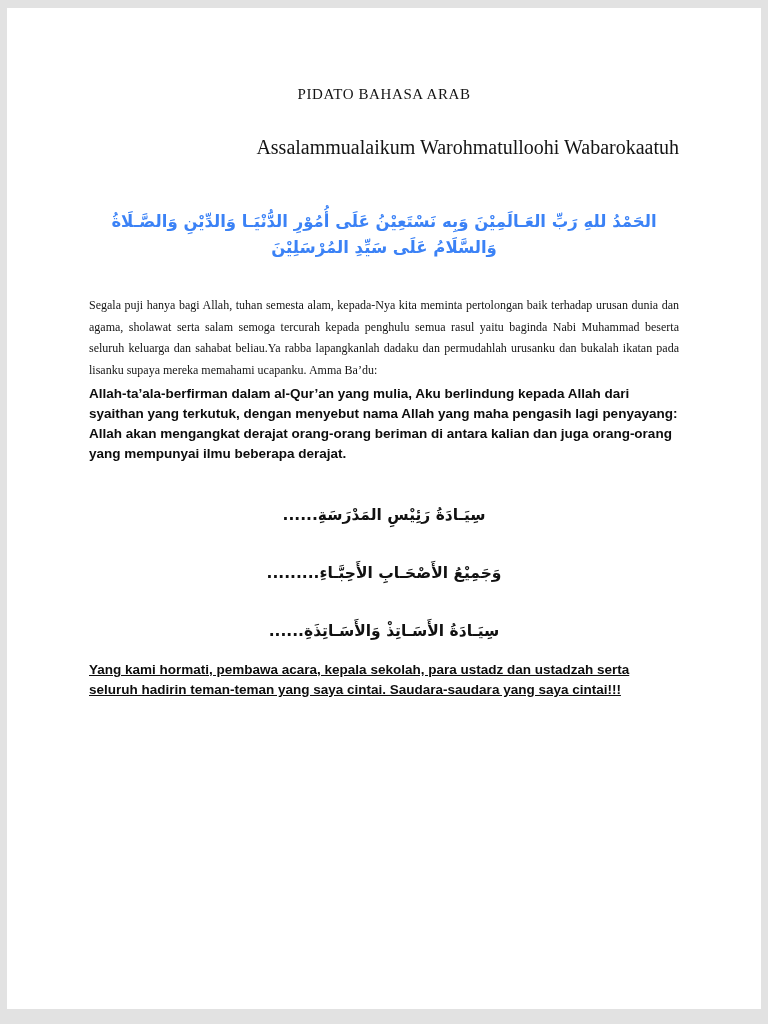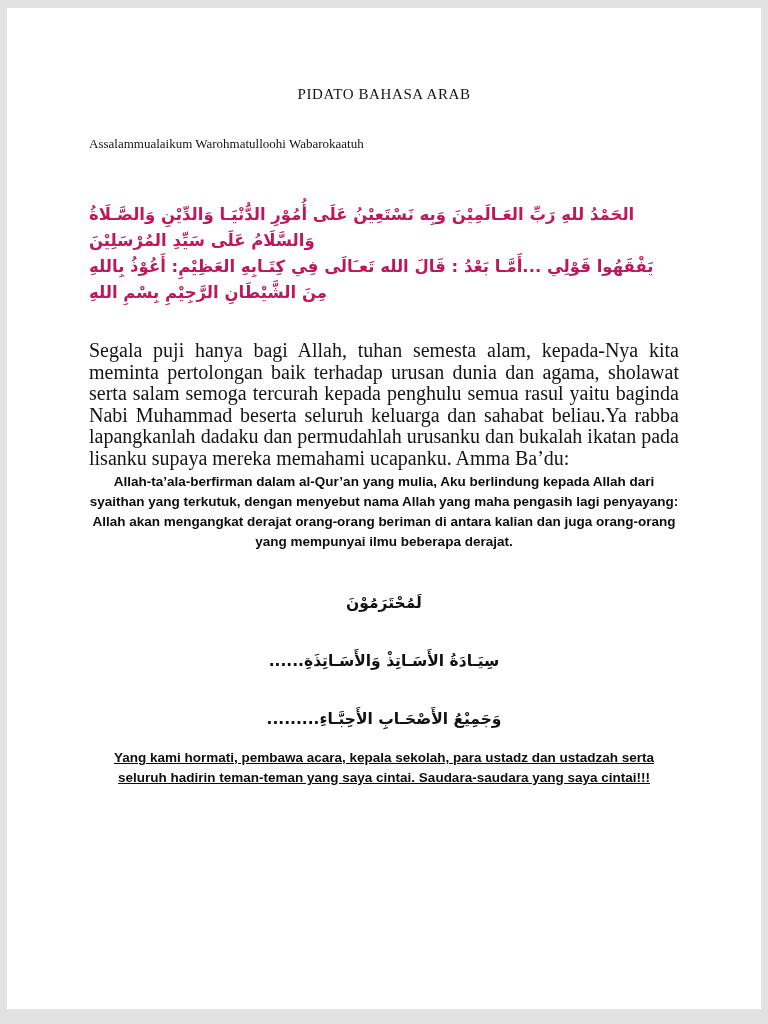--- a/index.html
+++ b/index.html
@@ -33,48 +33,48 @@
   .doc-title {
     margin-top: 78px;
     text-align: center;
     font-size: 15px;
     letter-spacing: 0.6px;
     font-weight: 400;
   }
 
   .greeting {
     margin-top: 33px;
-    text-align: left;
-    font-size: 13px;
+    text-align: right;
+    font-size: 20px;
   }
 
   .arabic-opening {
     margin-top: 50px;
     direction: rtl;
-    text-align: left;
+    text-align: center;
     font-family: "DejaVu Sans", sans-serif;
     font-size: 16.5px;
     line-height: 26px;
     font-weight: 700;
-    color: #be185d;
+    color: #3b82f6;
   }
 
   .translation {
     margin-top: 34px;
-    font-size: 20px;
+    font-size: 12px;
     line-height: 21.5px;
     text-align: justify;
   }
 
   .bold-para {
     font-family: "Liberation Sans", sans-serif;
     font-weight: 700;
     font-size: 13.5px;
     line-height: 20px;
-    text-align: center;
+    text-align: left;
     color: #0d0d0d;
   }
 
   .quran-bold {
     margin-top: 3px;
   }
 
   .salutations {
     margin-top: 40px;
     text-align: center;
@@ -102,29 +102,28 @@
 
 <div class="canvas">
   <div class="page">
 
     <div class="doc-title">PIDATO BAHASA ARAB</div>
 
     <div class="greeting">Assalammualaikum Warohmatulloohi Wabarokaatuh</div>
 
     <div class="arabic-opening" dir="rtl" lang="ar">
       <div class="arabic-line">الحَمْدُ للهِ رَبِّ العَـالَمِيْنَ وَبِه نَسْتَعِيْنُ عَلَى أُمُوْرِ الدُّنْيَـا وَالدِّيْنِ وَالصَّـلَاةُ وَالسَّلَامُ عَلَى سَيِّدِ المُرْسَلِيْنَ</div>
-      <div class="arabic-line">يَفْقَهُوا قَوْلِي ...أَمَّـا بَعْدُ : قَالَ الله تَعـَالَى فِي كِتَـابِهِ العَظِيْمِ: أَعُوْذُ بِاللهِ مِنَ الشَّيْطَانِ الرَّجِيْمِ بِسْمِ اللهِ</div>
     </div>
 
     <p class="translation">Segala puji hanya bagi Allah, tuhan semesta alam, kepada-Nya kita meminta pertolongan baik terhadap urusan dunia dan agama, sholawat serta salam semoga tercurah kepada penghulu semua rasul yaitu baginda Nabi Muhammad beserta seluruh keluarga dan sahabat beliau.Ya rabba lapangkanlah dadaku dan permudahlah urusanku dan bukalah ikatan pada lisanku supaya mereka memahami ucapanku. Amma Ba’du:</p>
 
     <p class="bold-para quran-bold">Allah-ta’ala-berfirman dalam al-Qur’an yang mulia, Aku berlindung kepada Allah dari syaithan yang terkutuk, dengan menyebut nama Allah yang maha pengasih lagi penyayang: Allah akan mengangkat derajat orang-orang beriman di antara kalian dan juga orang-orang yang mempunyai ilmu beberapa derajat.</p>
 
     <div class="salutations" dir="rtl" lang="ar">
-      <div class="salutation-line">لَمُحْتَرَمُوْنَ</div>
+      <div class="salutation-line">سِيَـادَةُ رَئِيْسِ المَدْرَسَةِ......</div>
+      <div class="salutation-line">وَجَمِيْعُ الأَصْحَـابِ الأَحِبَّـاءِ.........</div>
       <div class="salutation-line">سِيَـادَةُ الأَسَـاتِذْ وَالأَسَـاتِذَةِ......</div>
-      <div class="salutation-line">وَجَمِيْعُ الأَصْحَـابِ الأَحِبَّـاءِ.........</div>
     </div>
 
     <p class="bold-para honorifics">Yang kami hormati, pembawa acara, kepala sekolah, para ustadz dan ustadzah serta seluruh hadirin teman-teman yang saya cintai. Saudara-saudara yang saya cintai!!!</p>
 
   </div>
 </div>
 
 </body></html>

